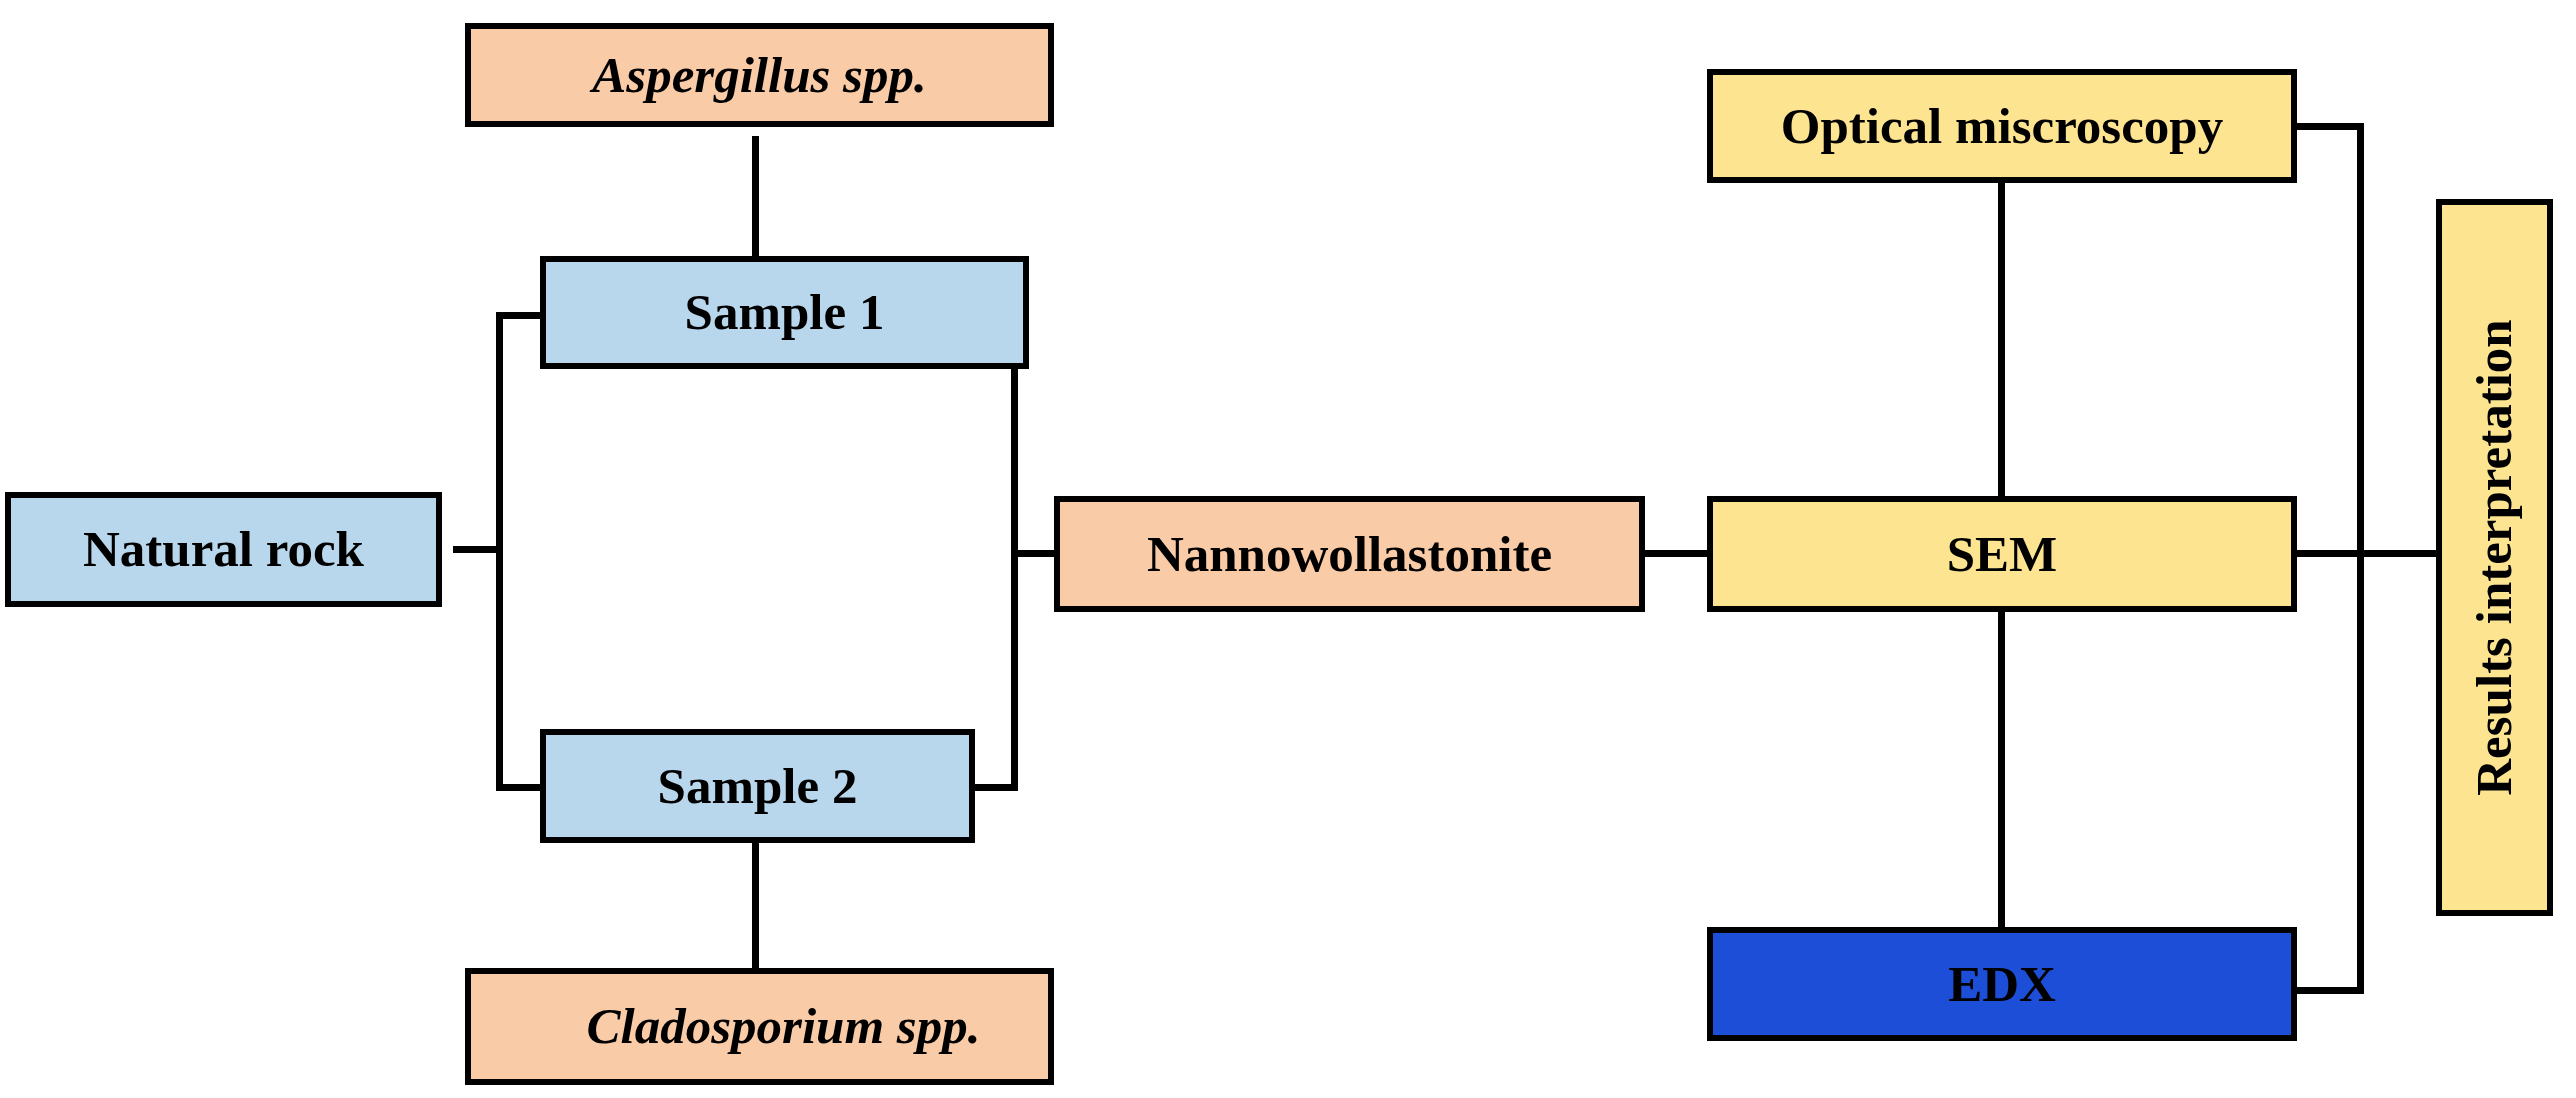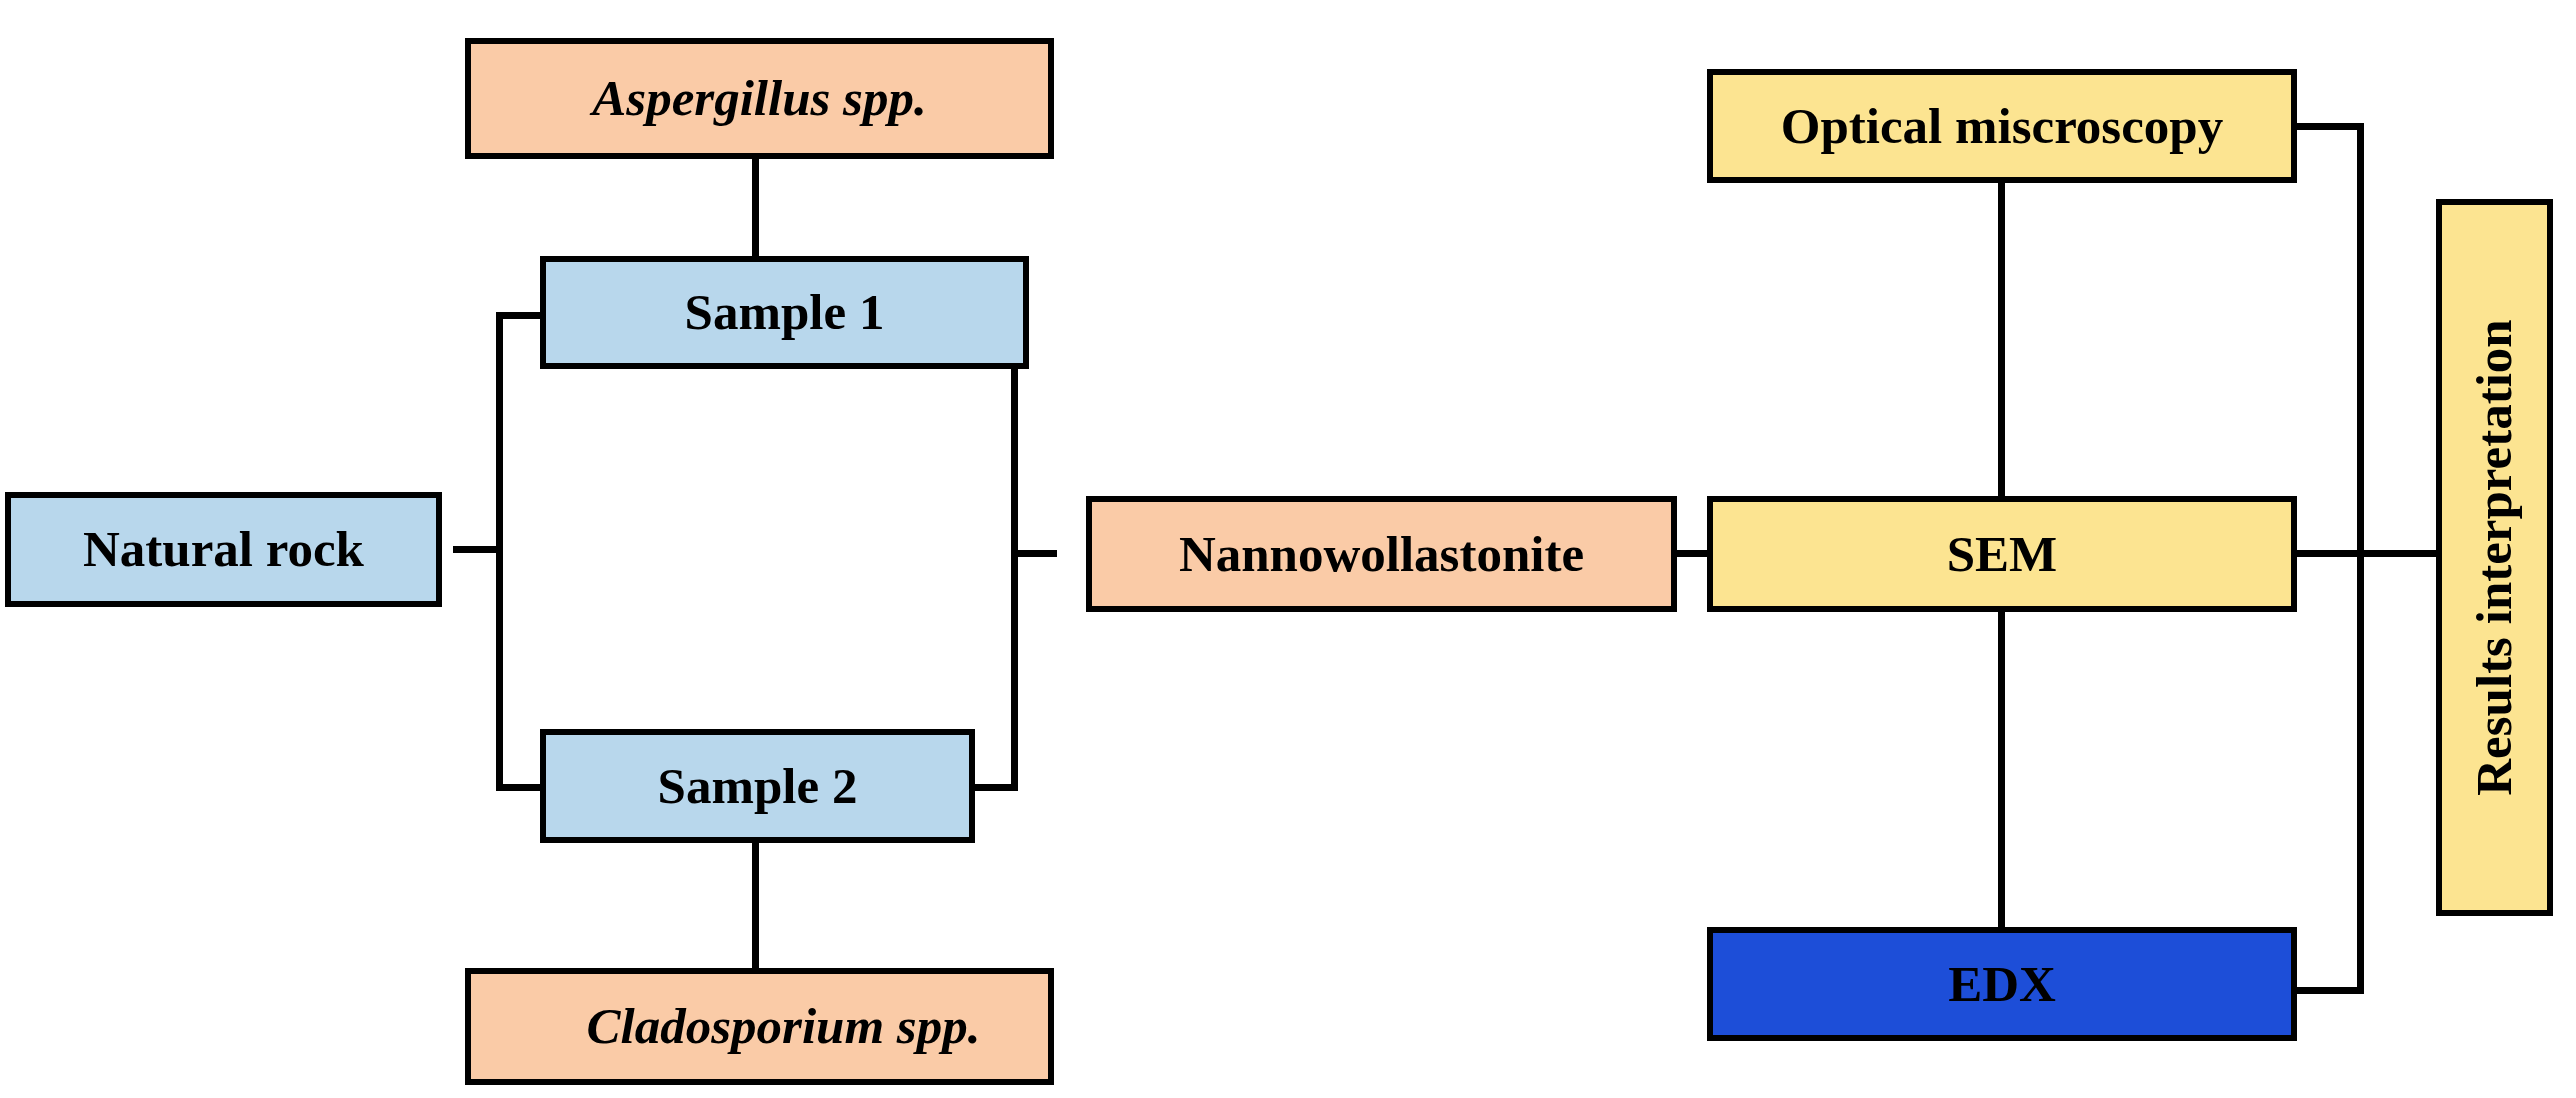--- a/index.html
+++ b/index.html
@@ -36,26 +36,26 @@
   }
   .node .lbl.vertical {
     transform: rotate(-90deg);
   }
   .conn {
     position: absolute;
     background: #000000;
   }
 
   
-  #n-aspergillus   { left: 465px;  top: 38px;   width: 589px; height: 121px; }
+  #n-aspergillus   { left: 465px;  top: 23px;   width: 589px; height: 104px; }
   #n-sample1       { left: 540px;  top: 256px;  width: 489px; height: 113px; }
   #n-natural-rock  { left: 5px;   top: 492px;  width: 437px; height: 115px; }
   #n-sample2       { left: 540px;  top: 729px; width: 435px; height: 114px; }
   #n-cladosporium  { left: 465px;  top: 968px; width: 589px; height: 117px; }
-  #n-nanno         { left: 1054px; top: 496px;  width: 591px; height: 116px; margin-left: 32px; }
+  #n-nanno         { left: 1054px; top: 496px;  width: 591px; height: 116px; }
   #n-optical       { left: 1707px; top: 69px;  width: 590px; height: 114px; }
   #n-sem           { left: 1707px; top: 496px;  width: 590px; height: 116px; }
   #n-edx           { left: 1707px; top: 927px; width: 590px; height: 114px; }
   #n-results       { left: 2436px; top: 199px;  width: 117px; height: 717px; }
 
   
   #c-asp-s1       { left: 752px; top: 136px;  width: 6.6px;  height: 127px; }
   #c-s2-clad      { left: 752px; top: 840px; width: 6.6px;  height: 131px; }
   #c-natrock      { left: 453px;  top: 546px;  width: 50px;  height: 6.6px;  }
   #c-left-rail    { left: 496px;  top: 312px;  width: 6.6px;  height: 479px; }

